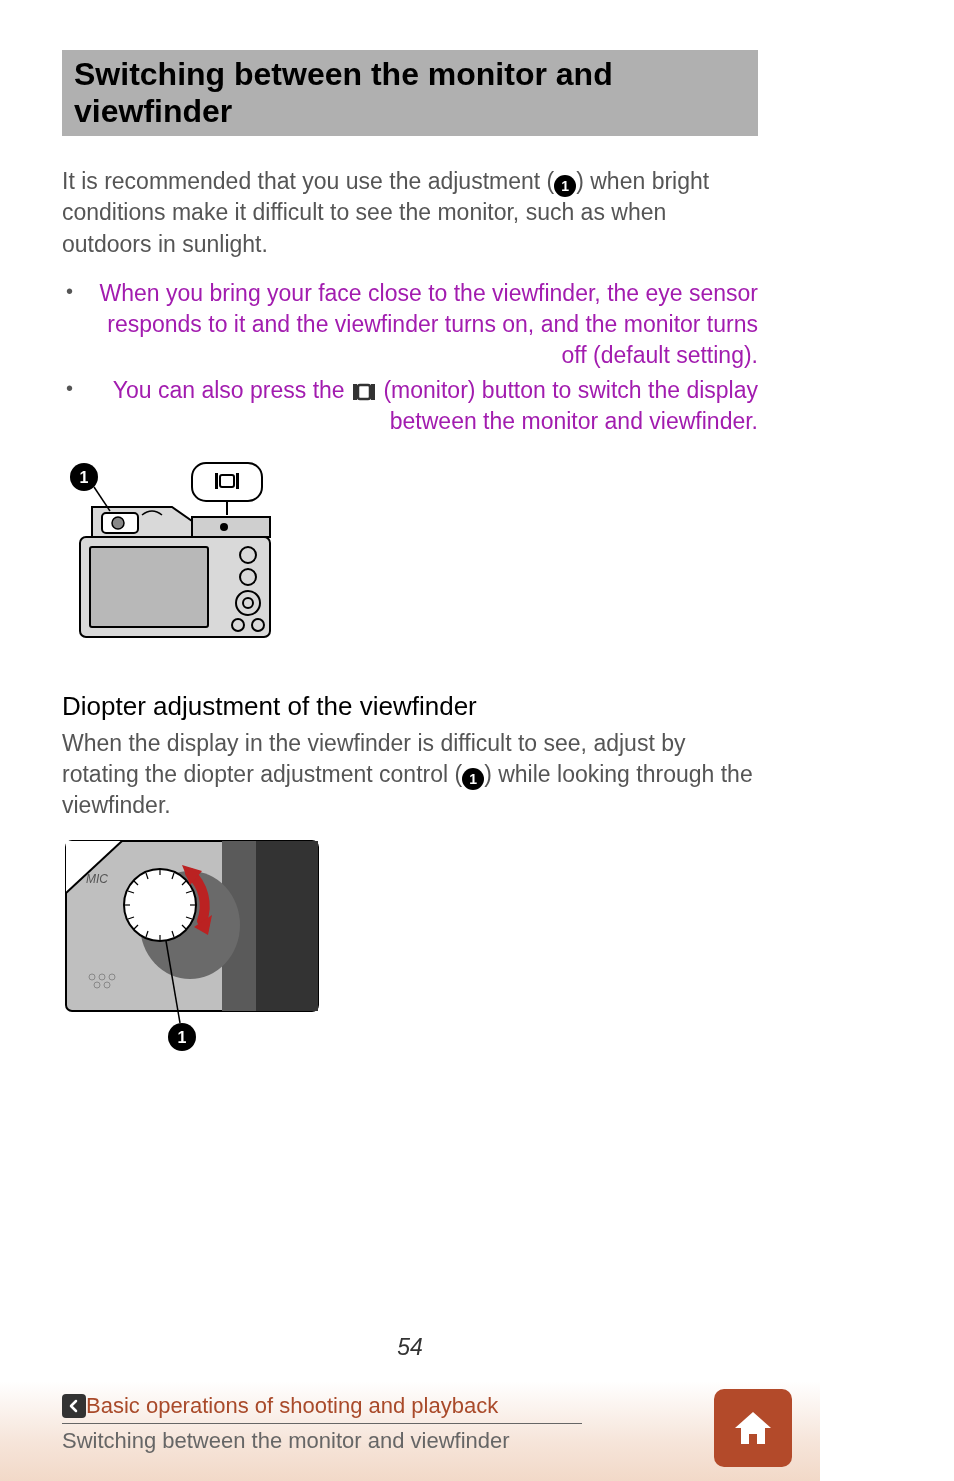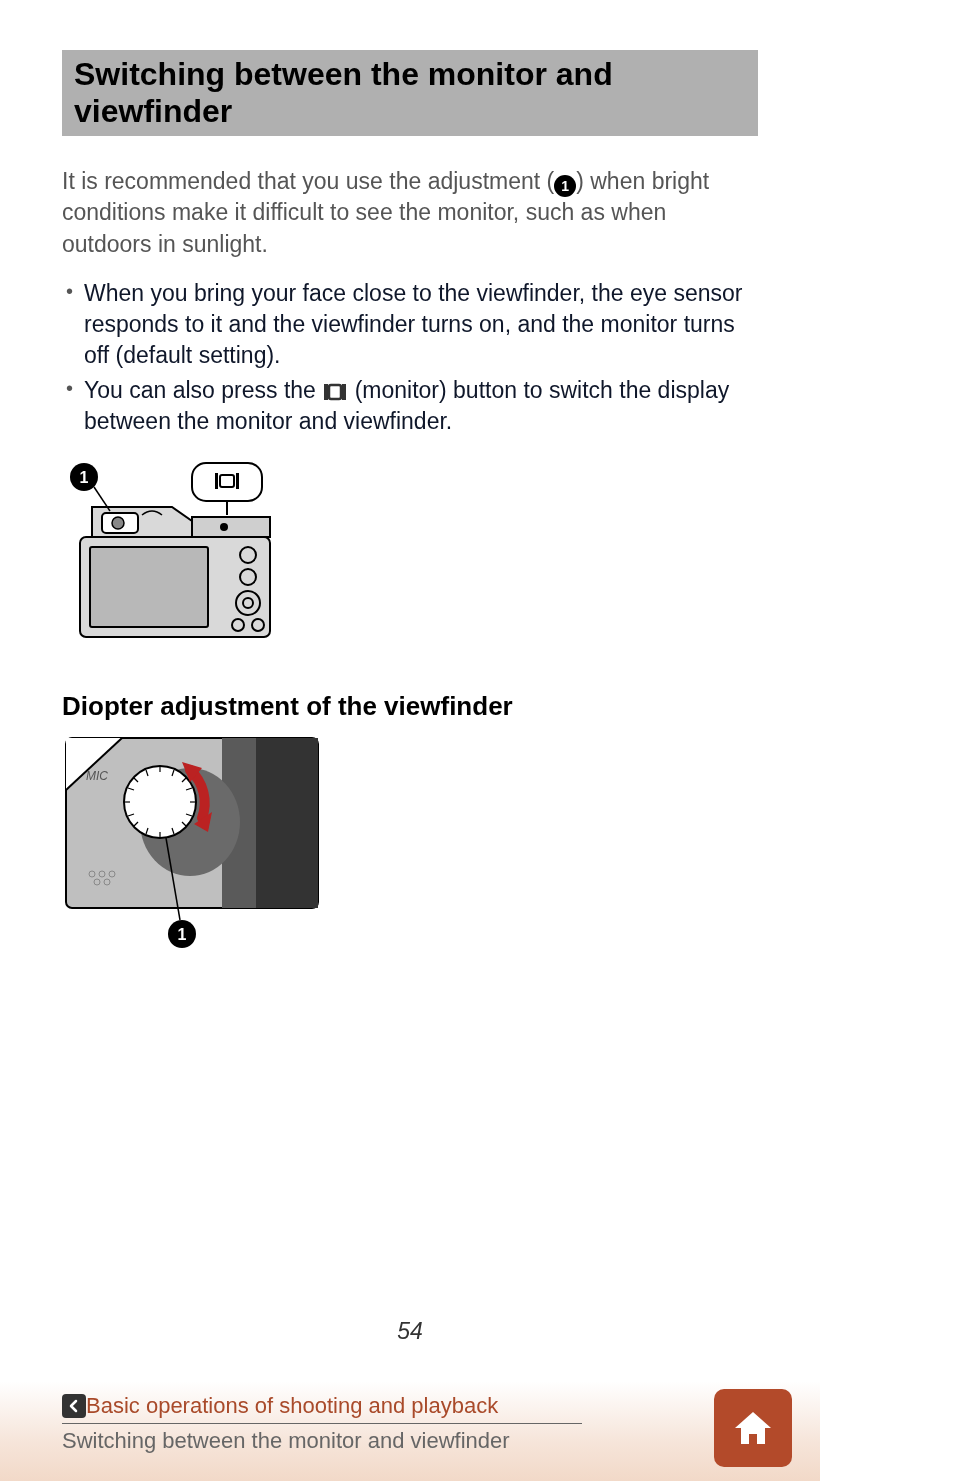--- a/index.html
+++ b/index.html
@@ -2,28 +2,28 @@
 <html><head>
 <meta charset="utf-8">
 <style>
   * { box-sizing: border-box; margin: 0; padding: 0; }
   html, body { width: 954px; height: 1481px; font-family: Arial, Helvetica, sans-serif; background: #fff; color: #333; }
   .page { position: relative; width: 820px; height: 1481px; padding: 50px 62px 0 62px; }
   .title-bar { background: #b0b0b0; padding: 6px 12px; margin-bottom: 30px; }
   .title-bar h1 { font-size: 32px; font-weight: 700; color: #000; }
   .intro { font-size: 23px; line-height: 1.35; color: #555; margin-bottom: 18px; }
   ul.main-list { list-style: none; margin-bottom: 20px; }
-  ul.main-list li { position: relative; padding-left: 22px; font-size: 23px; line-height: 1.35; color: #0f172a; margin-bottom: 4px; }
+  ul.main-list li { position: relative; padding-left: 22px; font-size: 23px; line-height: 1.35; color: #a21caf; margin-bottom: 4px; text-align: right; }
   ul.main-list li::before { content: "•"; position: absolute; left: 4px; top: 0; font-size: 20px; color: #555; }
   .circled-num { display: inline-flex; width: 22px; height: 22px; border-radius: 50%; background: #000; color: #fff; font-size: 14px; font-weight: 700; align-items: center; justify-content: center; vertical-align: -2px; }
   .monitor-icon { display: inline-flex; align-items: center; justify-content: center; vertical-align: -4px; }
   .illus-block { margin: 10px 0 40px 0; }
-  h2.subheading { font-size: 26px; font-weight: 700; color: #000; margin-bottom: 6px; margin-top: 30px; }
+  h2.subheading { font-size: 26px; font-weight: 400; color: #000; margin-bottom: 6px; margin-top: 30px; }
   .sub-body { font-size: 23px; line-height: 1.35; color: #555; margin-bottom: 14px; }
-  .page-num { position: absolute; left: 0; right: 0; bottom: 136px; text-align: center; font-style: italic; font-size: 23px; color: #333; }
+  .page-num { position: absolute; left: 0; right: 0; bottom: 120px; text-align: center; font-style: italic; font-size: 23px; color: #333; }
   .footer { position: absolute; left: 0; right: 0; bottom: 0; height: 100px; background: linear-gradient(#fff 0%, #f6e5da 60%, #f2d9c8 100%); }
   .footer-inner { position: absolute; left: 62px; right: 150px; top: 12px; }
   .footer-link { display: flex; align-items: center; gap: 0; font-size: 22px; color: #a94a2a; margin-bottom: 2px; }
   .footer-link .back-icon { width: 24px; height: 24px; background: #333; border-radius: 4px; display: flex; align-items: center; justify-content: center; }
   .footer-divider { height: 1px; background: #666; width: 520px; margin: 4px 0; }
   .footer-sub { font-size: 22px; color: #666; }
   .home-btn { position: absolute; right: 28px; bottom: 14px; width: 78px; height: 78px; background: #b34a2a; border-radius: 10px; display: flex; align-items: center; justify-content: center; }
 </style>
 </head>
 <body>
@@ -82,20 +82,23 @@
 
       <rect x="130" y="60" width="78" height="20" fill="#cfcfcf" stroke="#000" stroke-width="2"></rect>
       <circle cx="162" cy="70" r="4" fill="#000"></circle>
 
       <line x1="32" y1="30" x2="48" y2="54" stroke="#000" stroke-width="1.5"></line>
     </svg>
   </div>
 
   <h2 class="subheading">Diopter adjustment of the viewfinder</h2>
 
+  <p class="sub-body">
+    <span>When the display in the viewfinder is difficult to see, adjust by rotating the diopter adjustment control (</span><span class="circled-num">1</span><span>) while looking through the viewfinder.</span>
+  </p>
 
 
   <div class="illus-block">
     <svg width="260" height="230" viewBox="0 0 260 230">
 
       <rect x="4" y="6" width="252" height="170" rx="6" fill="#bfbfbf" stroke="#000" stroke-width="2"></rect>
 
       <polygon points="4,6 60,6 4,58" fill="#fff"></polygon>
       <line x1="4" y1="58" x2="60" y2="6" stroke="#000" stroke-width="2"></line>
 

